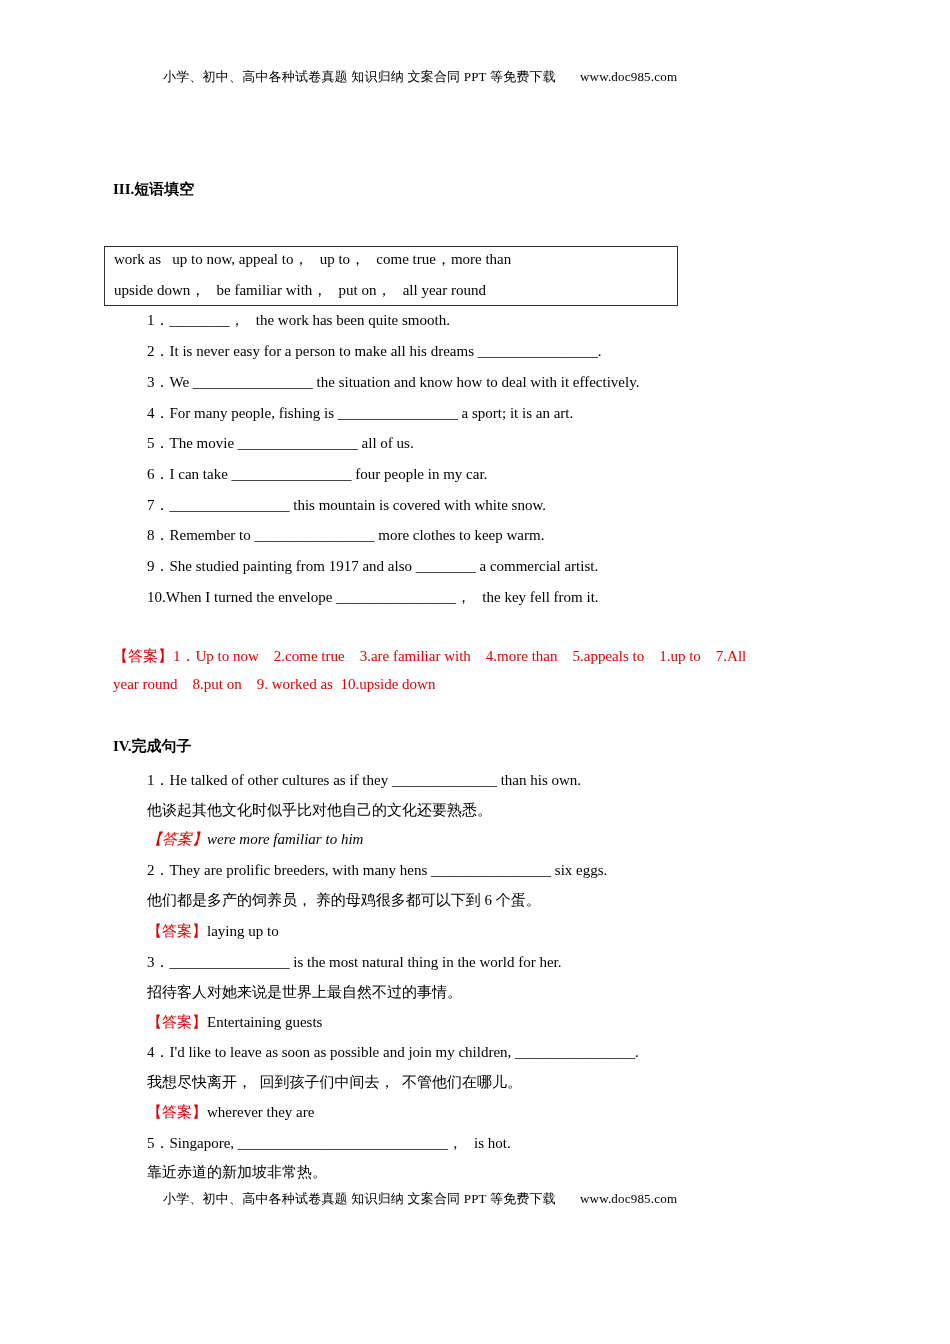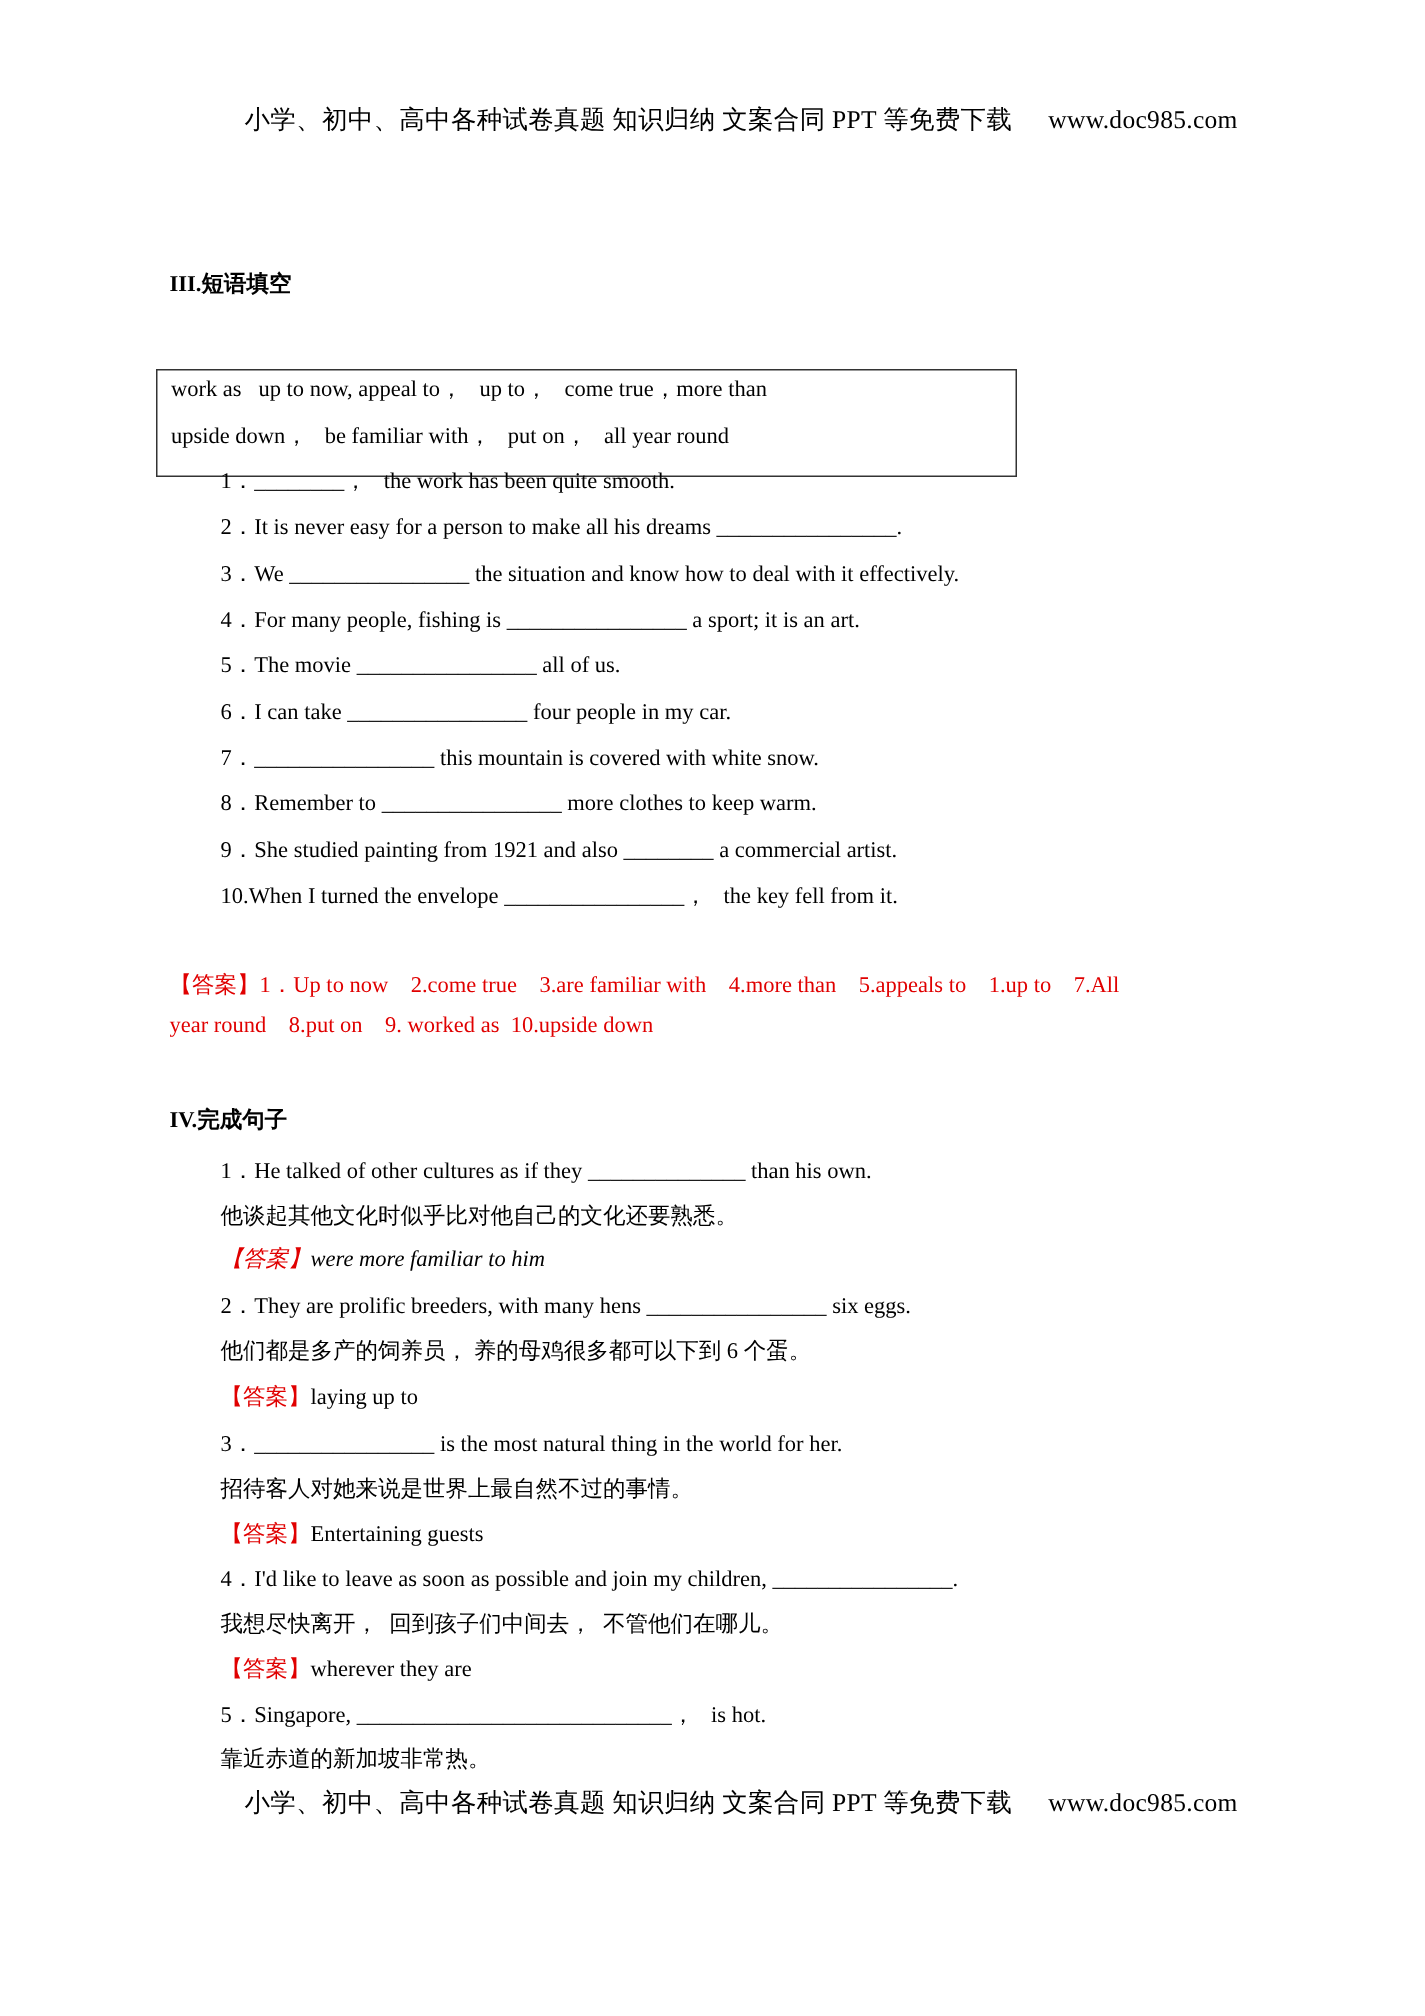--- a/index.html
+++ b/index.html
@@ -2,27 +2,27 @@
 <html><head>
 <meta charset="utf-8">
 <style>
   html, body { margin: 0; padding: 0; background: #ffffff; }
   body {
     width: 950px; height: 1344px; position: relative; overflow: hidden;
     font-family: "Liberation Serif", "DejaVu Serif", serif;
     color: #000; font-size: 15px;
   }
   .abs { position: absolute; white-space: nowrap; }
-  .header, .footer { left: 163px; font-size: 17px; letter-spacing: 0.2px; }
+  .header, .footer { left: 163px; font-size: 13px; letter-spacing: 0.2px; }
   .header { top: 68px; }
   .footer { top: 1190px; }
   .header .url, .footer .url { margin-left: 24px; }
   .sec-title { left: 113px; font-weight: bold; font-size: 15px; }
   .phrase-box {
-    position: absolute; left: 104px; top: 246px; width: 574px; height: 72px;
+    position: absolute; left: 104px; top: 246px; width: 574px; height: 60px;
     border: 1px solid #333; box-sizing: border-box; text-align: center;
   }
   .phrase-line { position: absolute; left: 9px; white-space: pre; }
   .q { left: 147px; white-space: pre; }
   .answer-block { left: 113px; color: #e00000; white-space: pre; }
   .cn { left: 147px; }
   .tag { color: #e00000; }
 </style>
 </head>
 <body>
@@ -39,21 +39,21 @@
 </div>
 
 <div class="abs q" style="top:311px;">1．________，   the work has been quite smooth.</div>
 <div class="abs q" style="top:342px;">2．It is never easy for a person to make all his dreams ________________.</div>
 <div class="abs q" style="top:373px;">3．We ________________ the situation and know how to deal with it effectively.</div>
 <div class="abs q" style="top:404px;">4．For many people, fishing is ________________ a sport; it is an art.</div>
 <div class="abs q" style="top:434px;">5．The movie ________________ all of us.</div>
 <div class="abs q" style="top:465px;">6．I can take ________________ four people in my car.</div>
 <div class="abs q" style="top:496px;">7．________________ this mountain is covered with white snow.</div>
 <div class="abs q" style="top:526px;">8．Remember to ________________ more clothes to keep warm.</div>
-<div class="abs q" style="top:557px;">9．She studied painting from 1921 and also ________ a commercial artist.</div>
+<div class="abs q" style="top:557px;">9．She studied painting from 1917 and also ________ a commercial artist.</div>
 <div class="abs q" style="top:588px;">10.When I turned the envelope ________________，   the key fell from it.</div>
 
 <div class="abs answer-block" style="top:647px;">【答案】1．Up to now    2.come true    3.are familiar with    4.more than    5.appeals to    1.up to    7.All</div>
 <div class="abs answer-block" style="top:676px;">year round    8.put on    9. worked as  10.upside down</div>
 
 <div class="abs sec-title" style="top:737px;">IV.完成句子</div>
 
 <div class="abs q" style="top:771px;">1．He talked of other cultures as if they ______________ than his own.</div>
 <div class="abs cn" style="top:801px;">他谈起其他文化时似乎比对他自己的文化还要熟悉。</div>
 <div class="abs cn" style="top:830px;font-style:italic;">

